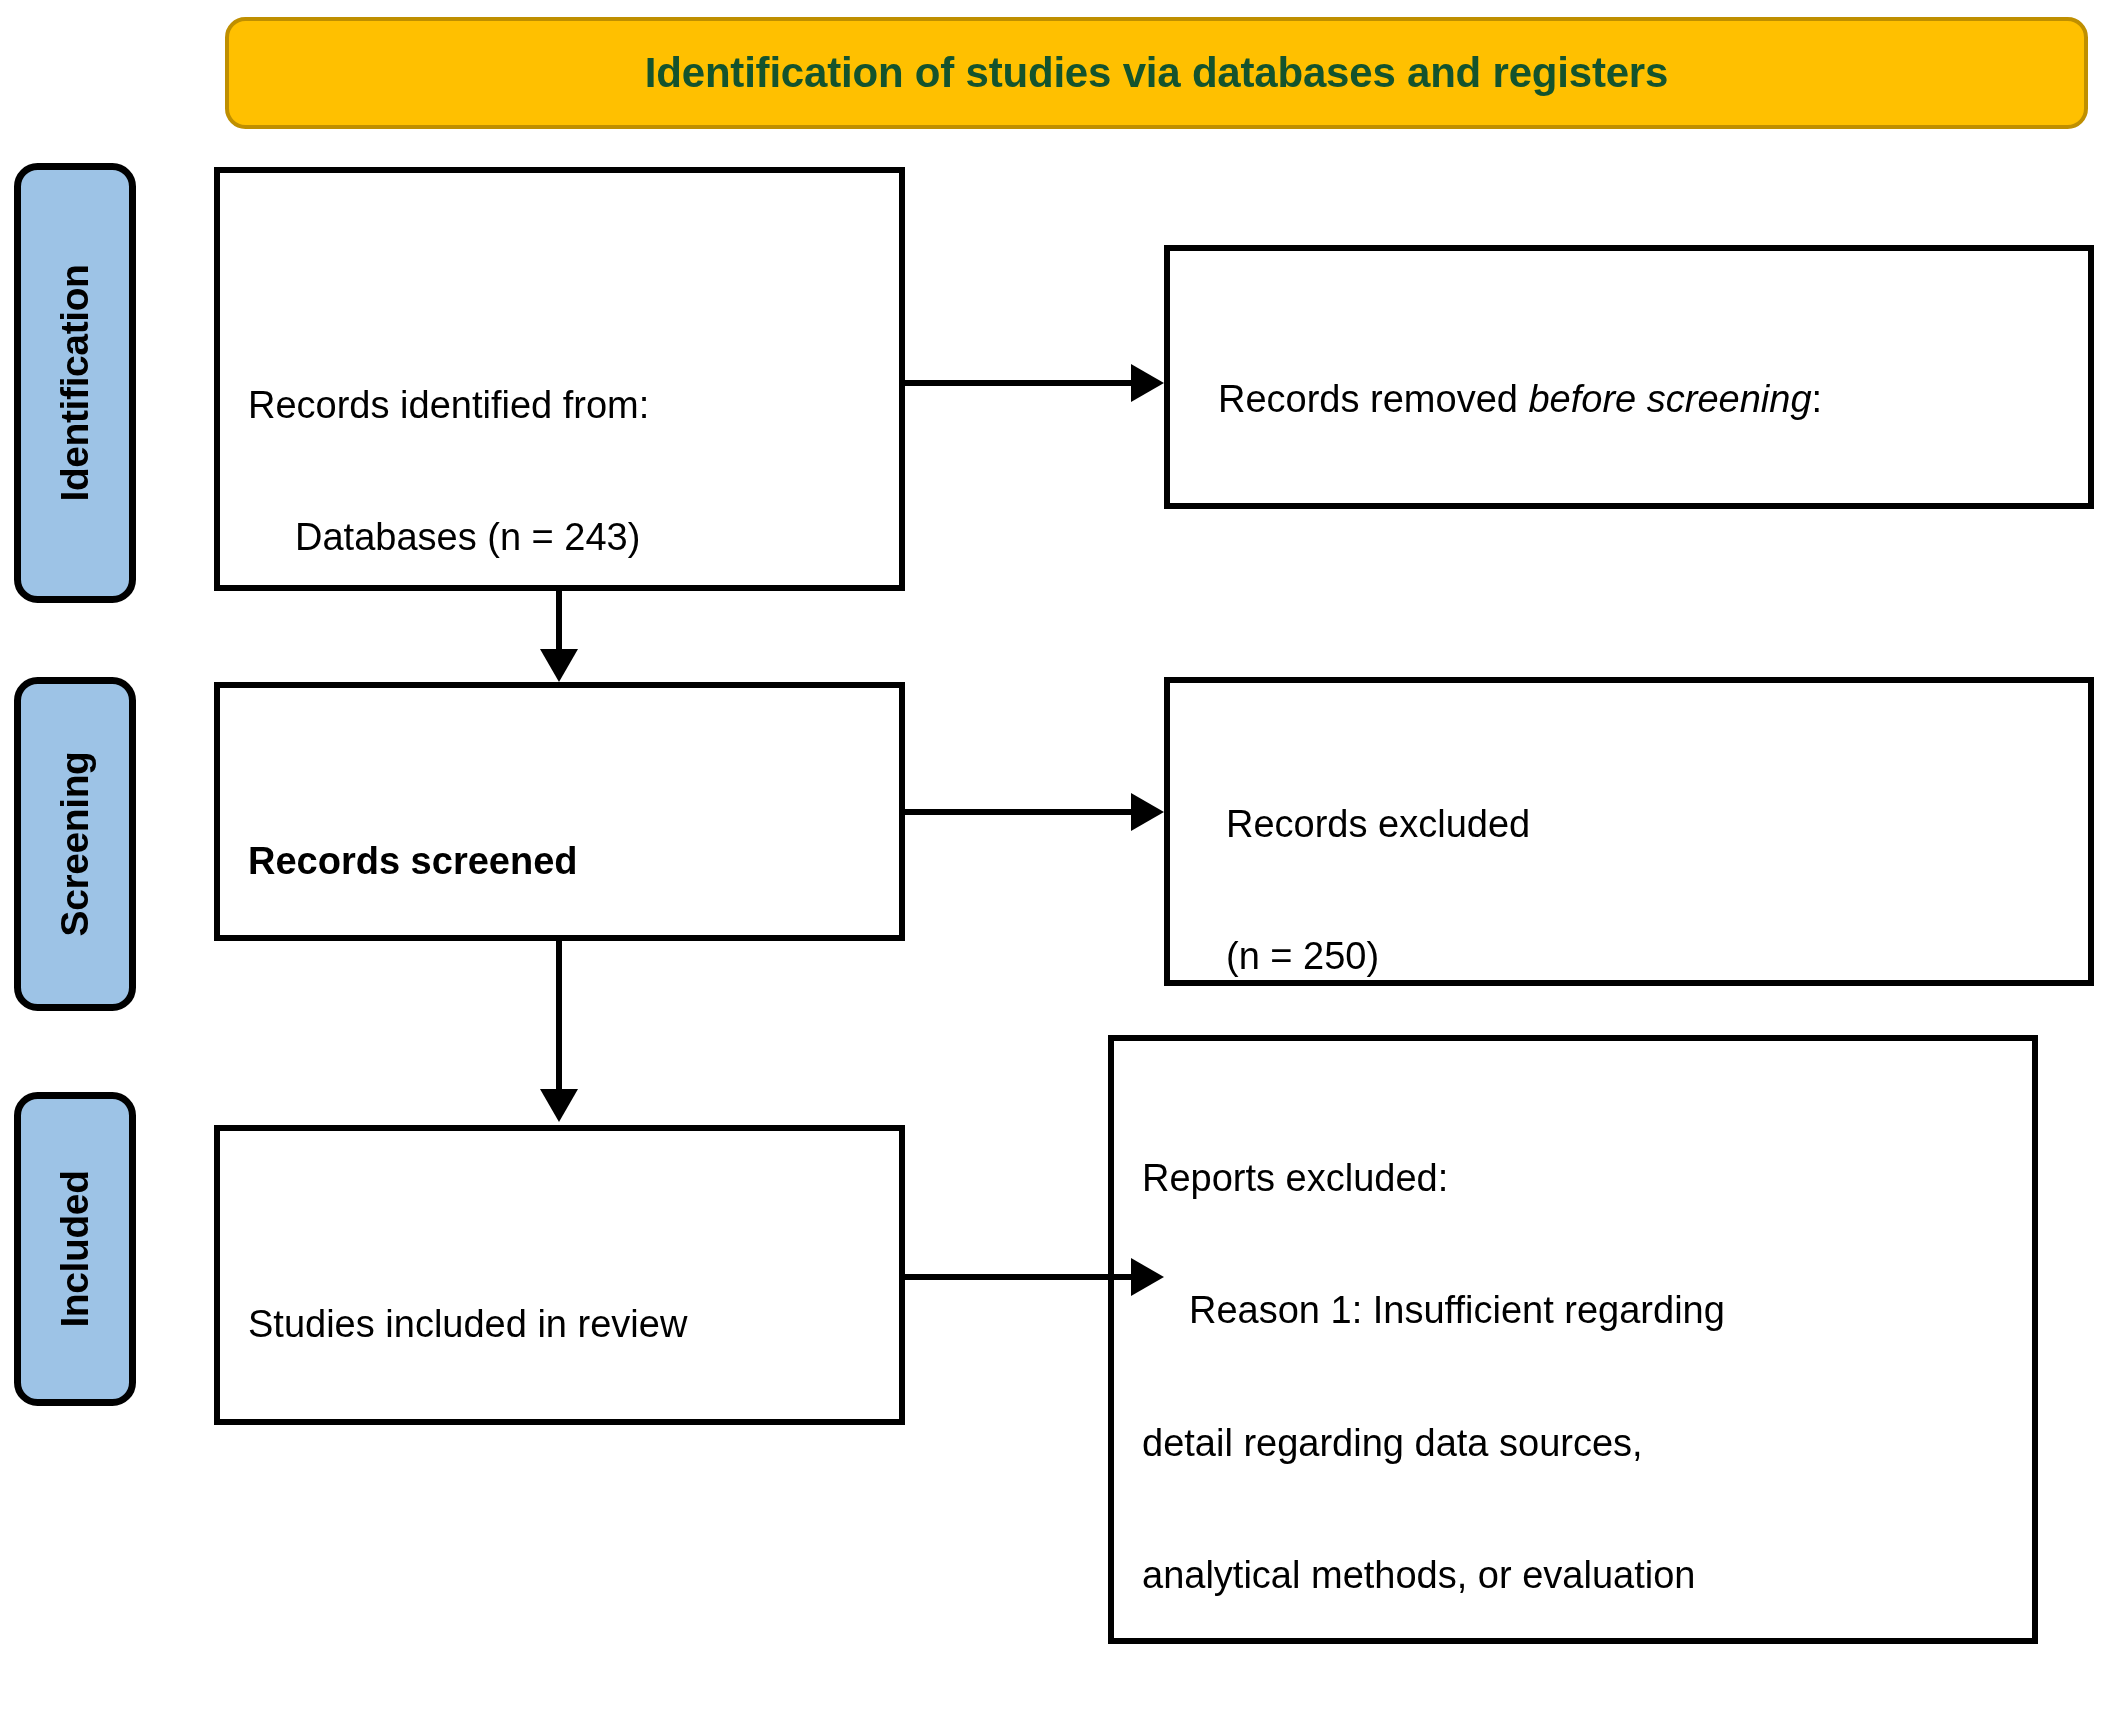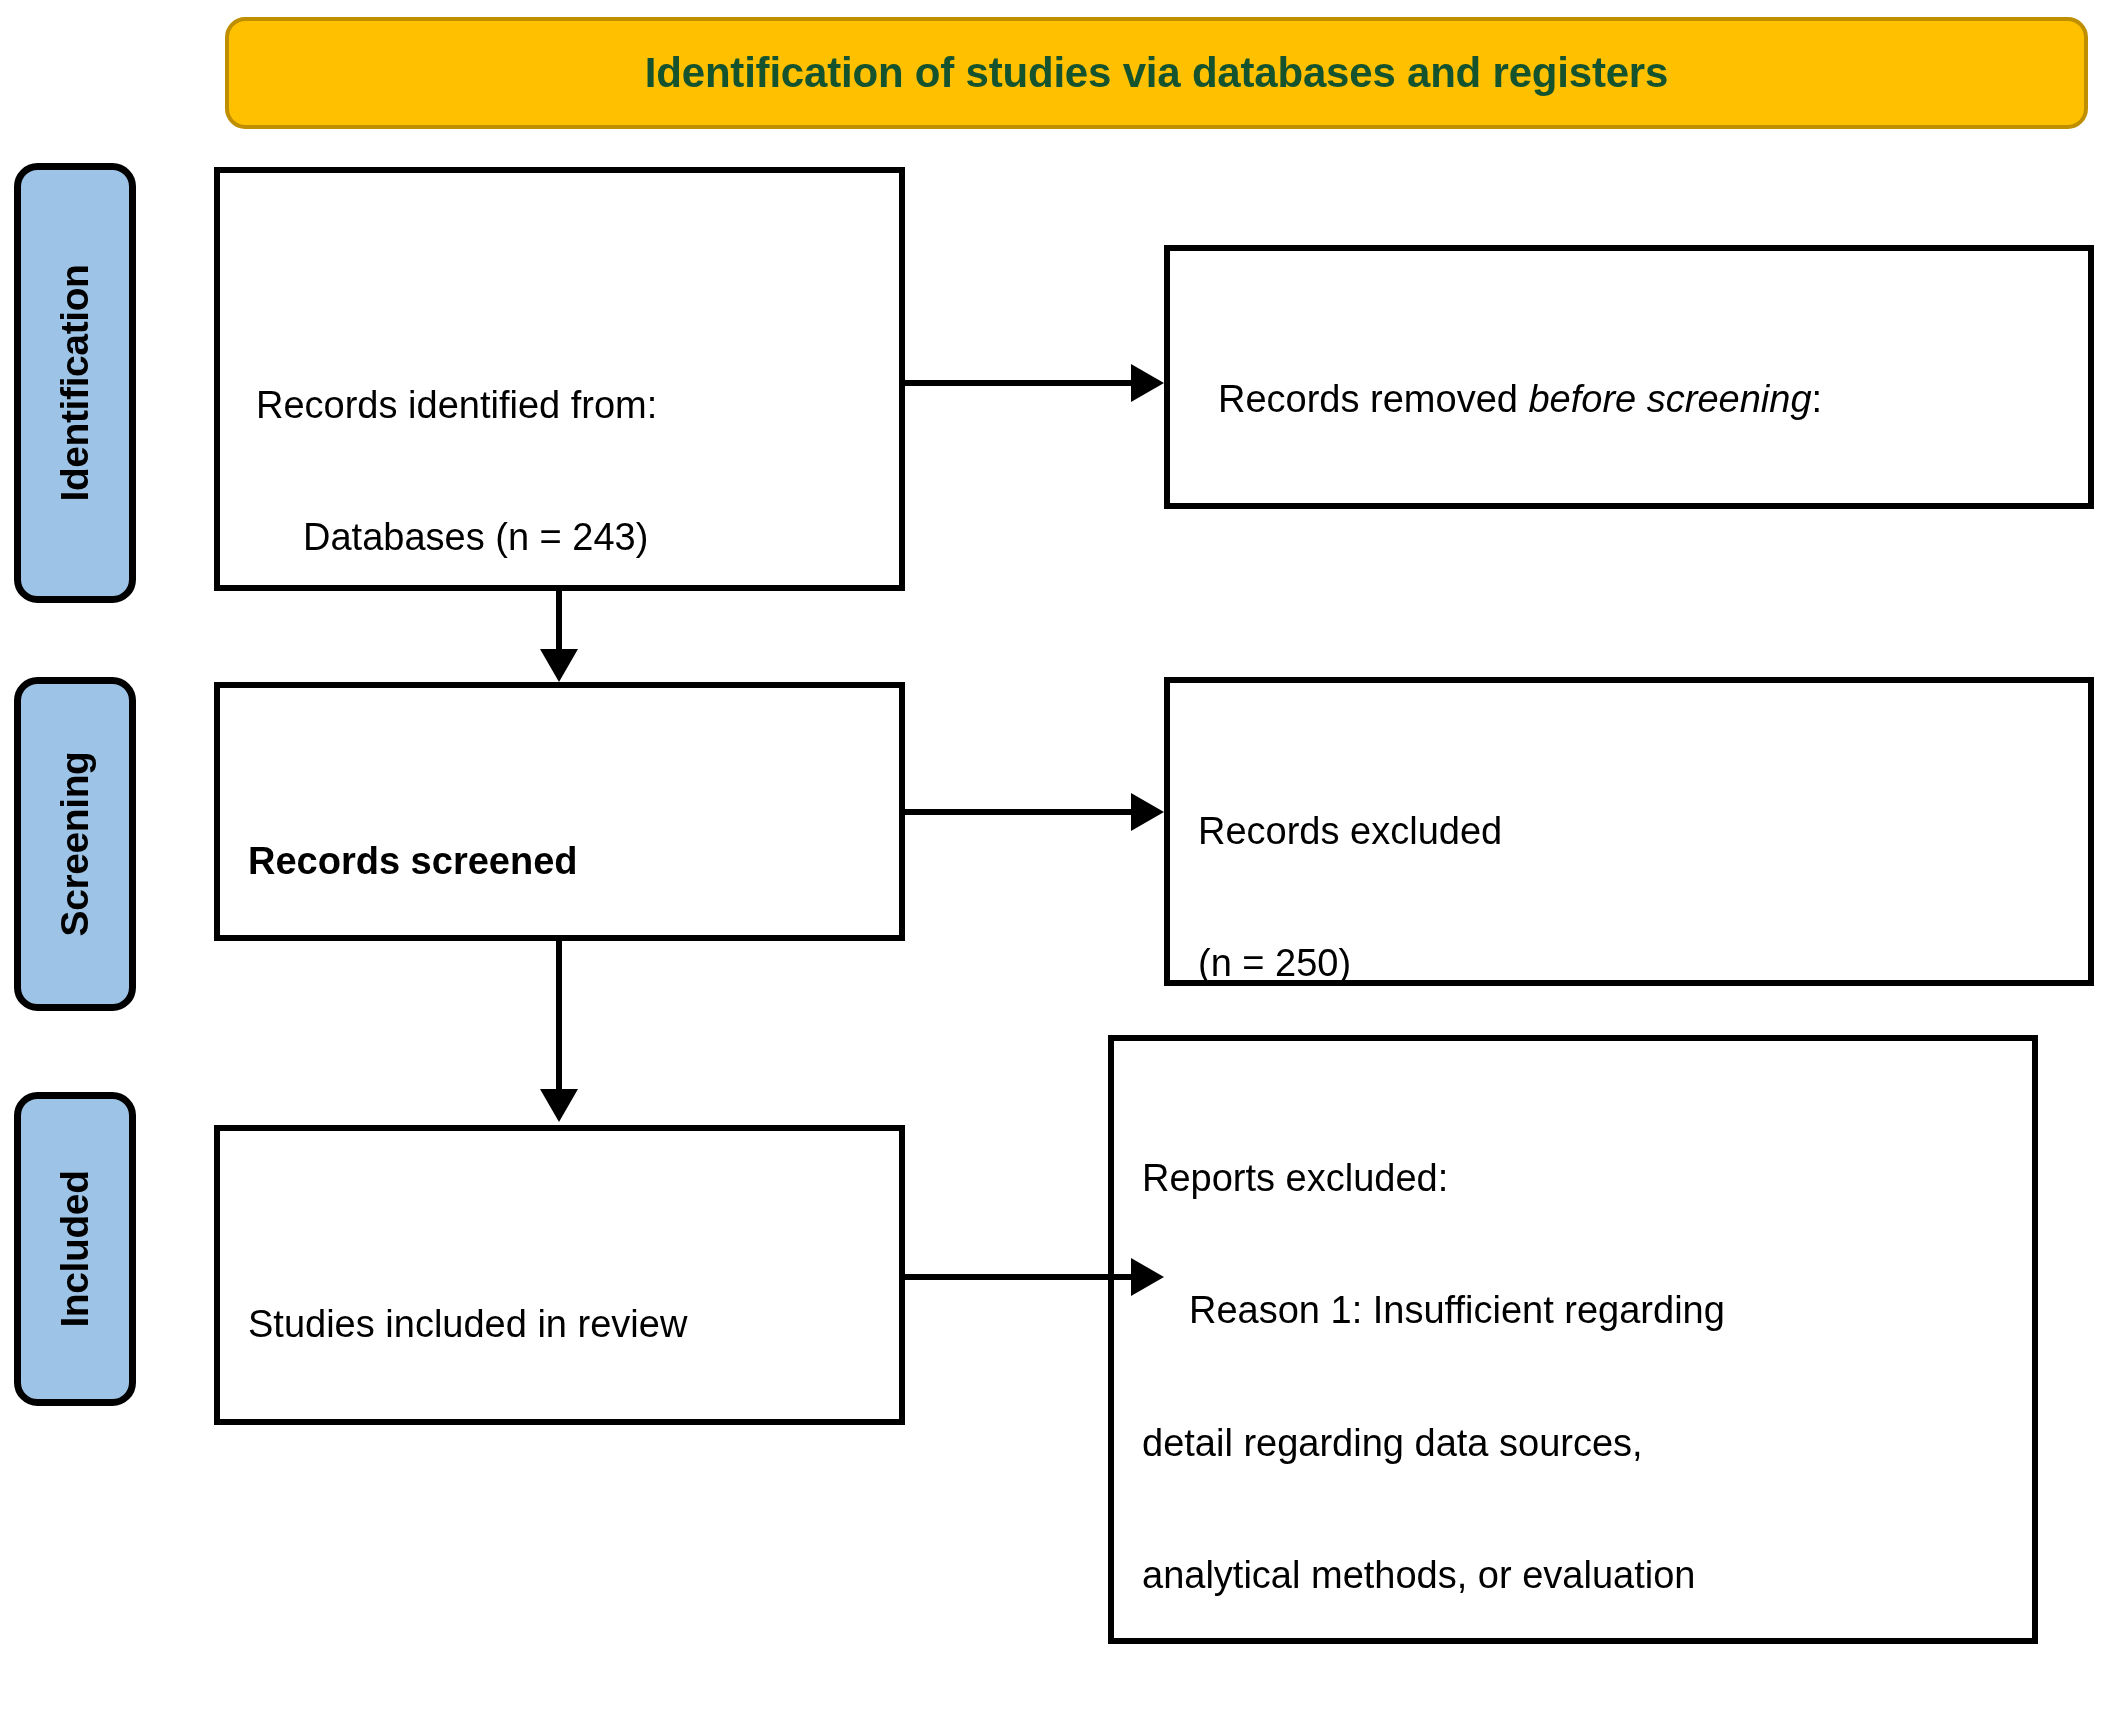--- a/index.html
+++ b/index.html
@@ -58,30 +58,30 @@
   .box .txt{
     position:absolute;
     left:28px;right:7.9px;
     font-size:38px;
     line-height:1.16;
     white-space:pre-wrap;
   }
   .indent{display:inline-block;width:47px;}
 
   #box-identified{left:214px;top:167px;width:691px;height:424px;}
-  #box-identified .txt{top:122px;margin-left:8px;}
+  #box-identified .txt{top:122px;}
 
   #box-removed{left:1164px;top:245px;width:930px;height:264px;}
   #box-removed .txt{top:38px;margin-left:20px;}
 
   #box-screened{left:214px;top:682px;width:691px;height:259px;}
   #box-screened .txt{top:63px;font-weight:bold;}
 
   #box-excluded{left:1164px;top:677px;width:930px;height:309px;}
-  #box-excluded .txt{top:38px;}
+  #box-excluded .txt{top:31px;margin-left:28px;}
 
   #box-included{left:214px;top:1125px;width:691px;height:300px;}
   #box-included .txt{top:83px;}
 
   #box-reports-excluded{left:1108px;top:1035px;width:930px;height:609px;}
   #box-reports-excluded .txt{top:27px;}
 
   
   .ln-h{position:absolute;height:5.5px;background:#000;}
   .ln-v{position:absolute;width:5.5px;background:#000;}

